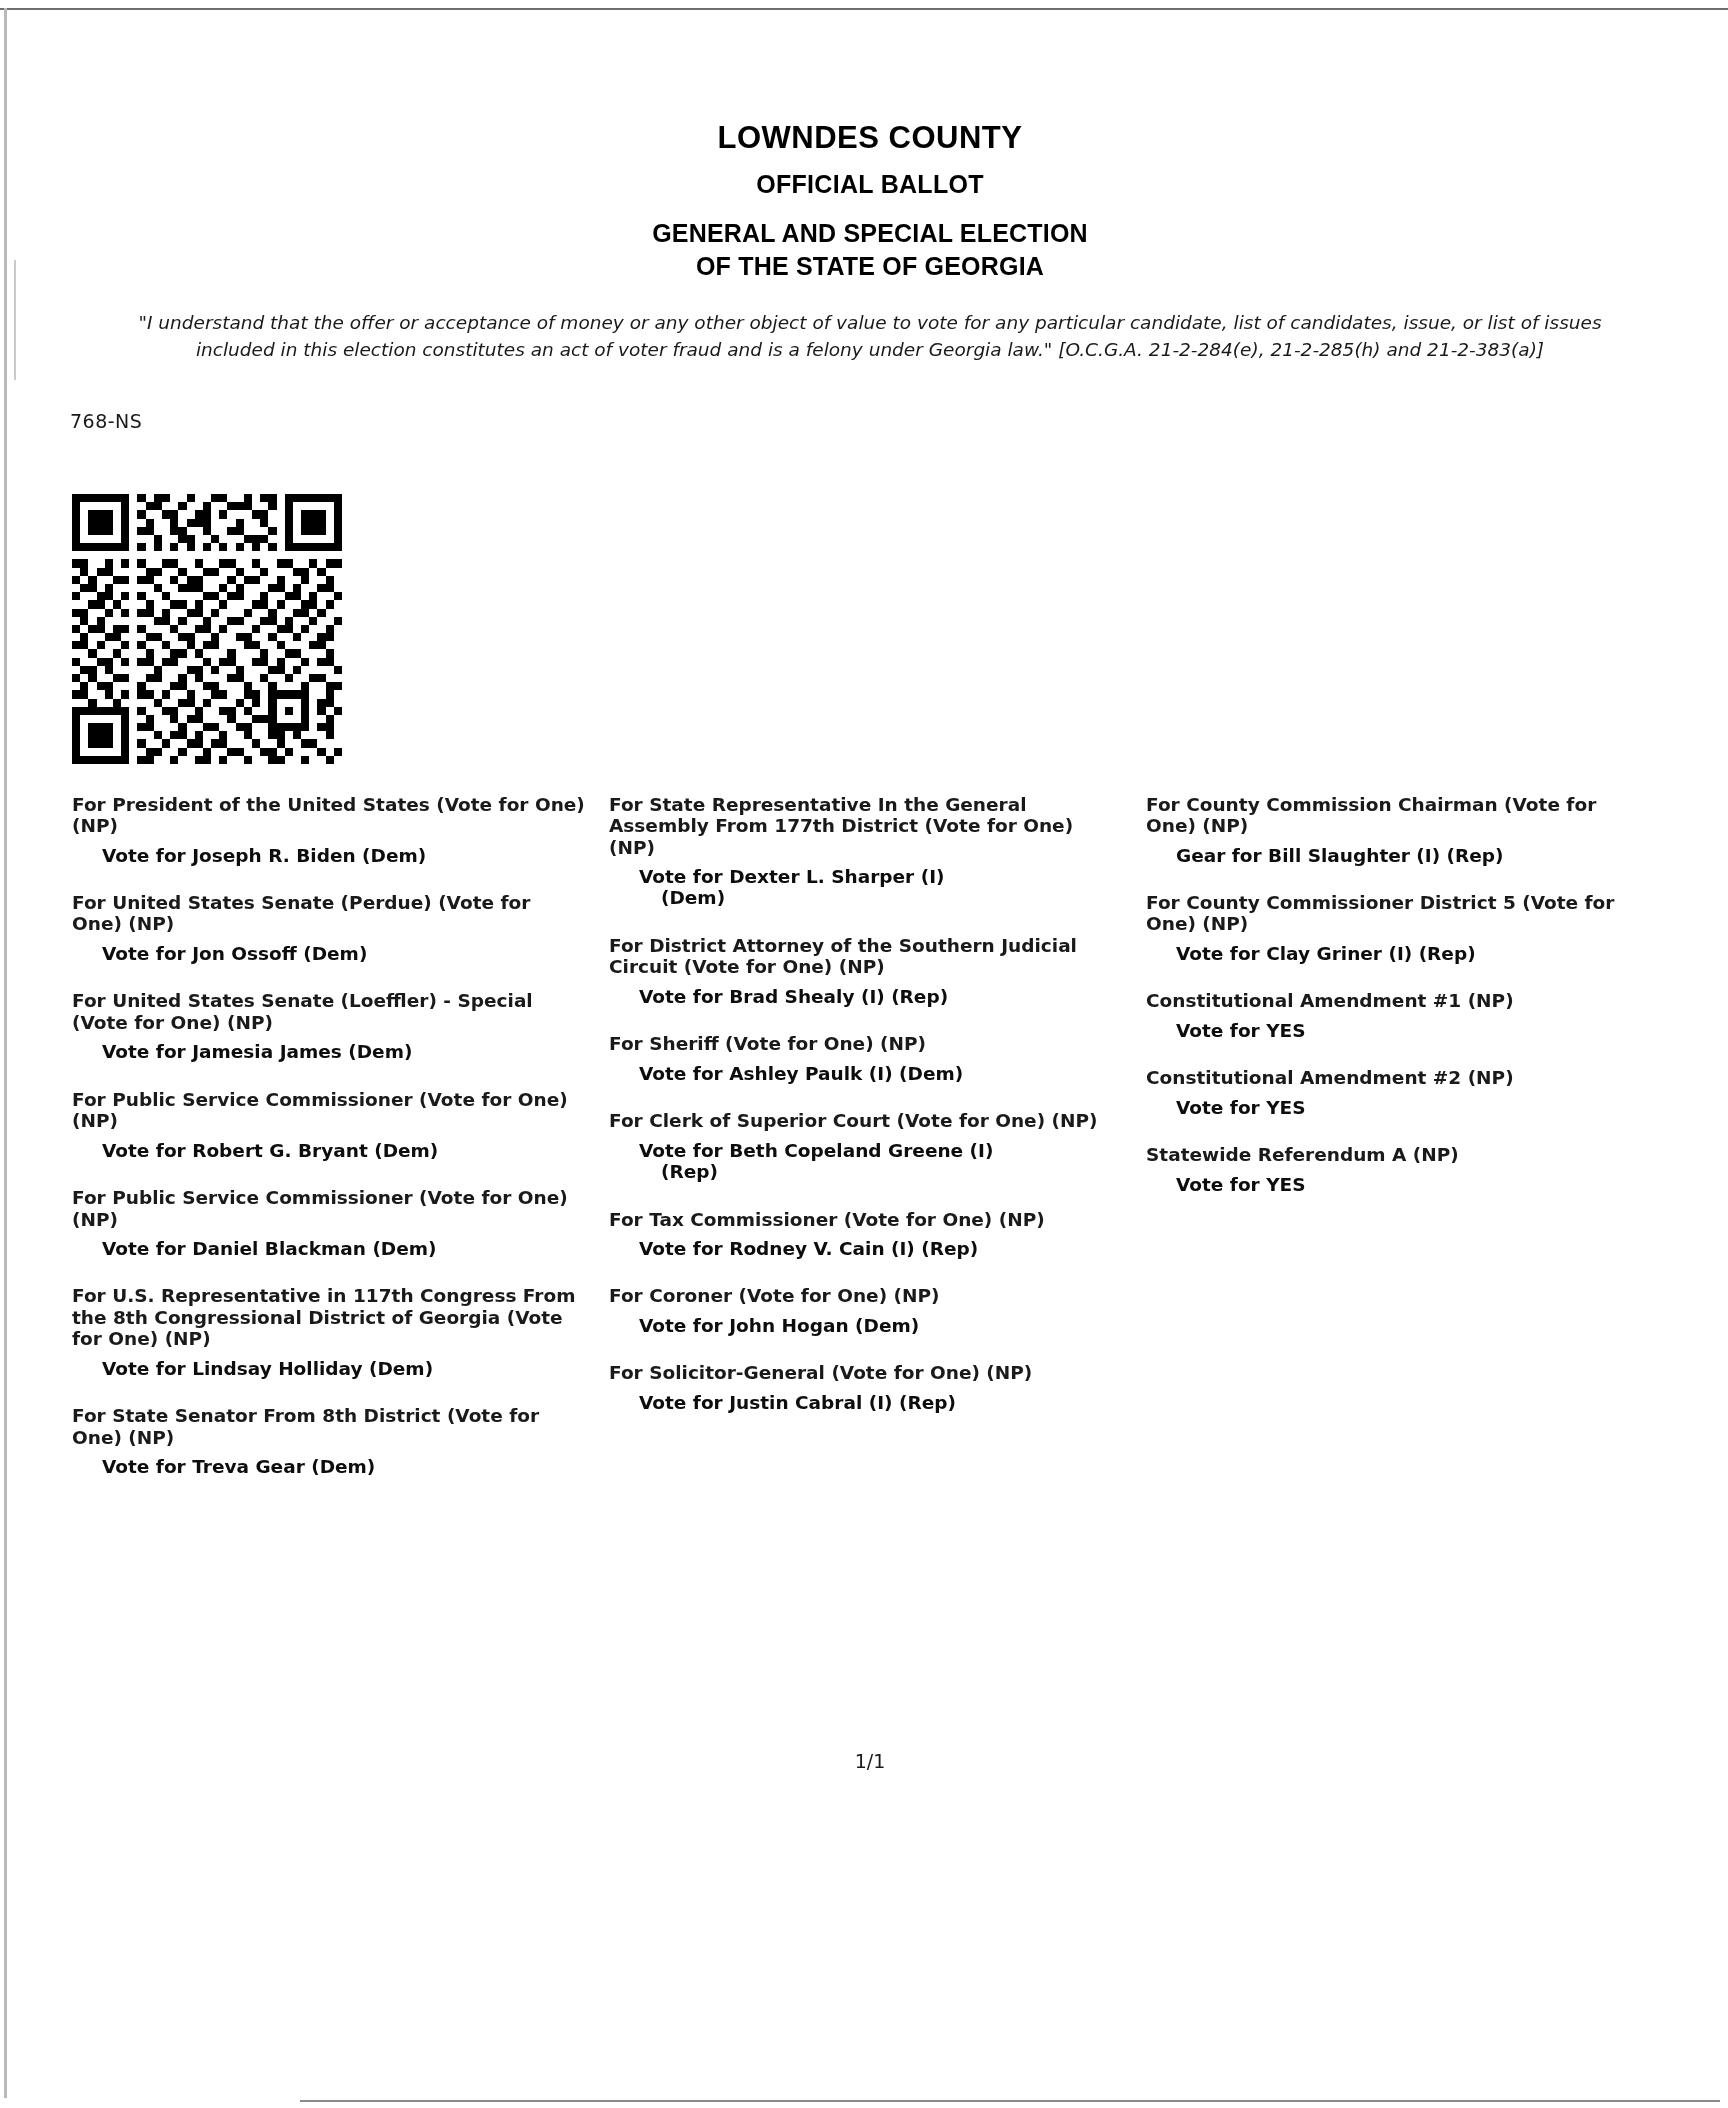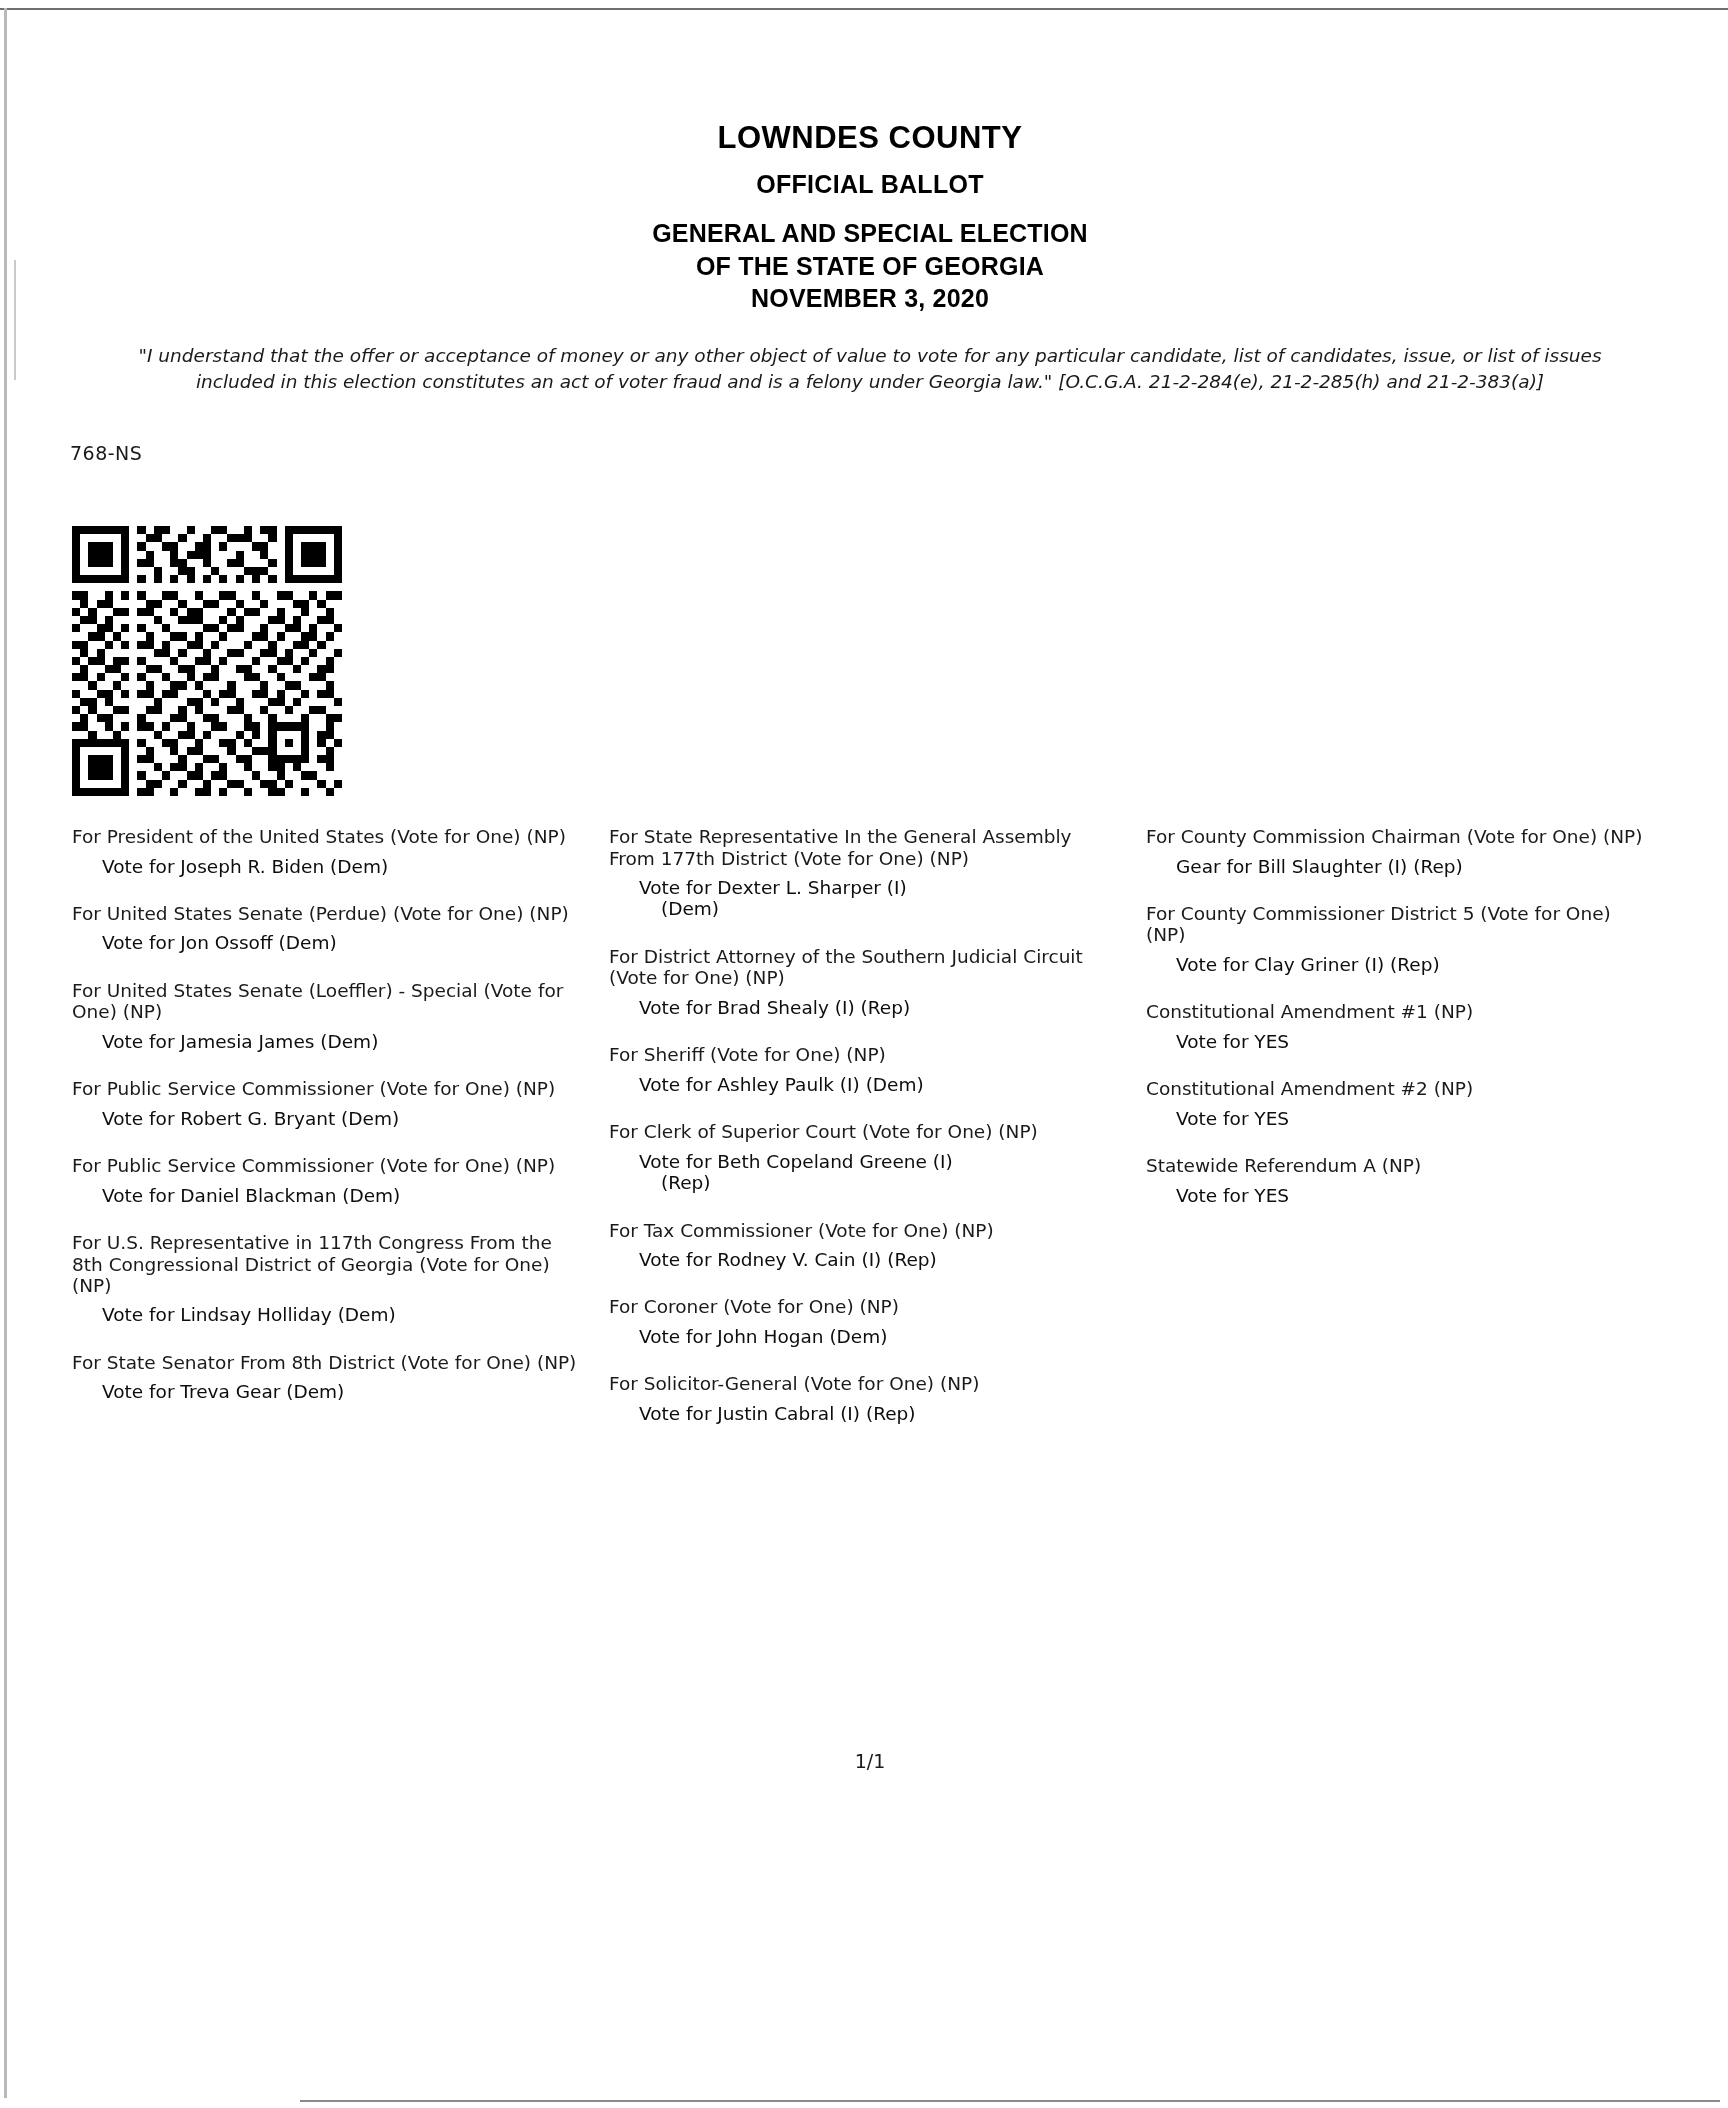--- a/index.html
+++ b/index.html
@@ -124,20 +124,21 @@
     width: 533px;
     box-sizing: border-box;
     padding-right: 18px;
   }
   .col.c1 { padding-left: 2px; }
   .col.c2 { padding-left: 6px; }
   .col.c3 { padding-left: 10px; }
 
   .contest {
     margin-bottom: 26px;
+    font-weight: bold;
   }
   .contest-title {
     font-size: 18.5px;
     line-height: 1.16;
     color: #1a1a1a;
   }
   .choice {
     font-size: 18.5px;
     line-height: 1.16;
     color: #0d0d0d;
@@ -171,21 +172,20 @@
   <div class="scan-edge-bottom"></div>
 
   <div class="content">
 
     <div class="title-block">
       <div class="t-county">LOWNDES COUNTY</div>
       <div class="t-official">OFFICIAL BALLOT</div>
       <div class="t-general">
         <div>GENERAL AND SPECIAL ELECTION</div>
         <div>OF THE STATE OF GEORGIA</div>
-        <div>NOVEMBER 3, 2020</div>
       </div>
     </div>
 
     <div class="oath">"I understand that the offer or acceptance of money or any other object of value to vote for any particular candidate, list of candidates, issue, or list of issues included in this election constitutes an act of voter fraud and is a felony under Georgia law." [O.C.G.A. 21-2-284(e), 21-2-285(h) and 21-2-383(a)]</div>
 
     <div class="ballot-id">768-NS</div>
 
     <div class="qr-wrap">
       <svg class="qr" viewBox="0 0 33 33" xmlns="http://www.w3.org/2000/svg" shape-rendering="crispEdges">
         <rect width="33" height="33" fill="#ffffff"></rect>

